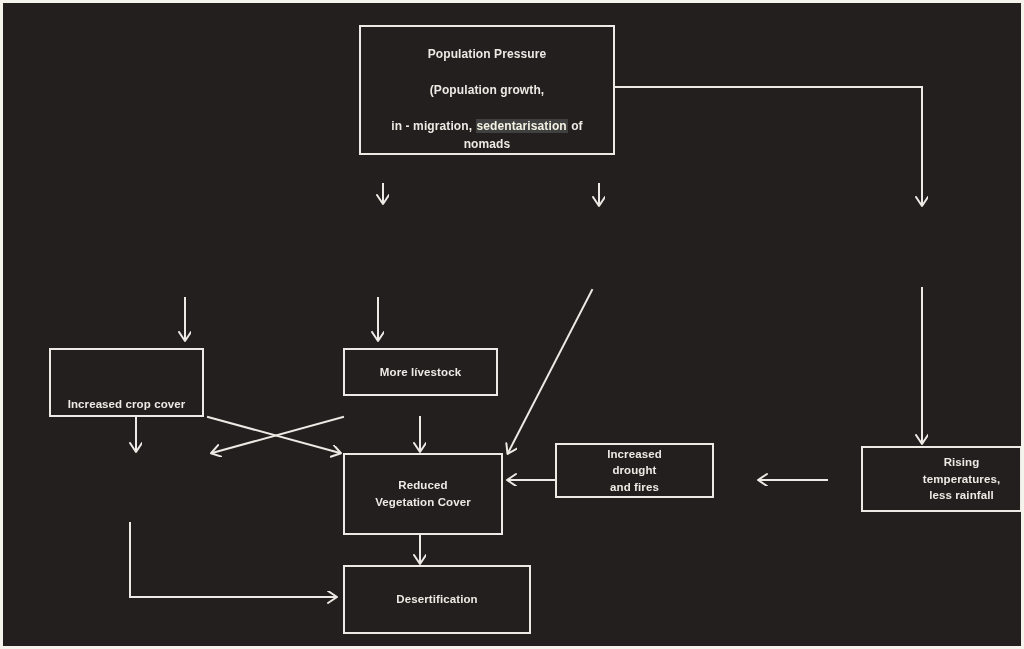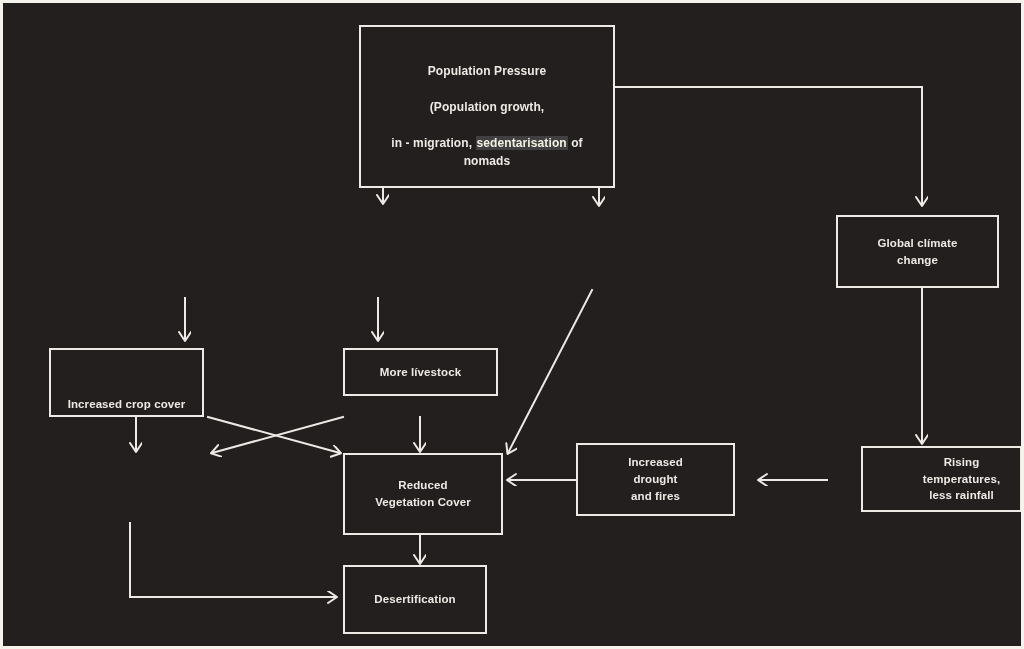--- a/index.html
+++ b/index.html
@@ -91,57 +91,53 @@
       <path d="M824,477 L756,477" marker-end="url(#ah)"></path>
 
       <path d="M584,477 L505,477" marker-end="url(#ah)"></path>
 
       <path d="M417,519 L417,560" marker-end="url(#ah)"></path>
 
       <path d="M127,520 L127,594 L333,594" marker-end="url(#ah)"></path>
     </g>
   </svg>
 
-  <div class="node big" style="left:356px; top:22px; width:256px; height:163px;align-items:center;">
+  <div class="node big" style="left:356px; top:22px; width:256px; height:130px;align-items:center;">
     <div class="label">
       <span>Population Pressure</span><br>
       <span>(Population growth,</span><br>
       <span>in - migration, </span><span class="hl">sedentarisation</span><span> of nomads</span>
     </div>
   </div>
 
 
 
-  <div class="node" style="left:833px; top:212px; width:163px; height:73px;">
-    <div class="label">Global clímate
-change</div>
-  </div>
 
   <div class="node" style="left:46px; top:345px; width:155px; height:69px;align-items:flex-end;">
     <div class="label">Increased crop cover</div>
   </div>
 
   <div class="node" style="left:340px; top:345px; width:155px; height:48px;">
     <div class="label">More lívestock</div>
   </div>
 
 
   <div class="node" style="left:340px; top:450px; width:160px; height:82px;">
     <div class="label">Reduced
 Vegetation Cover</div>
   </div>
 
-  <div class="node" style="left:573px; top:440px; width:159px; height:73px;">
+  <div class="node" style="left:552px; top:440px; width:159px; height:55px;">
     <div class="label">Increased
 drought
 and fires</div>
   </div>
 
   <div class="node" style="left:858px; top:443px; width:161px; height:66px;padding-left:40px;">
     <div class="label">Rising temperatures,
 less rainfall</div>
   </div>
 
-  <div class="node" style="left:340px; top:562px; width:144px; height:69px;">
+  <div class="node" style="left:340px; top:562px; width:188px; height:69px;">
     <div class="label">Desertification</div>
   </div>
 
 </div>
 
 </body></html>

